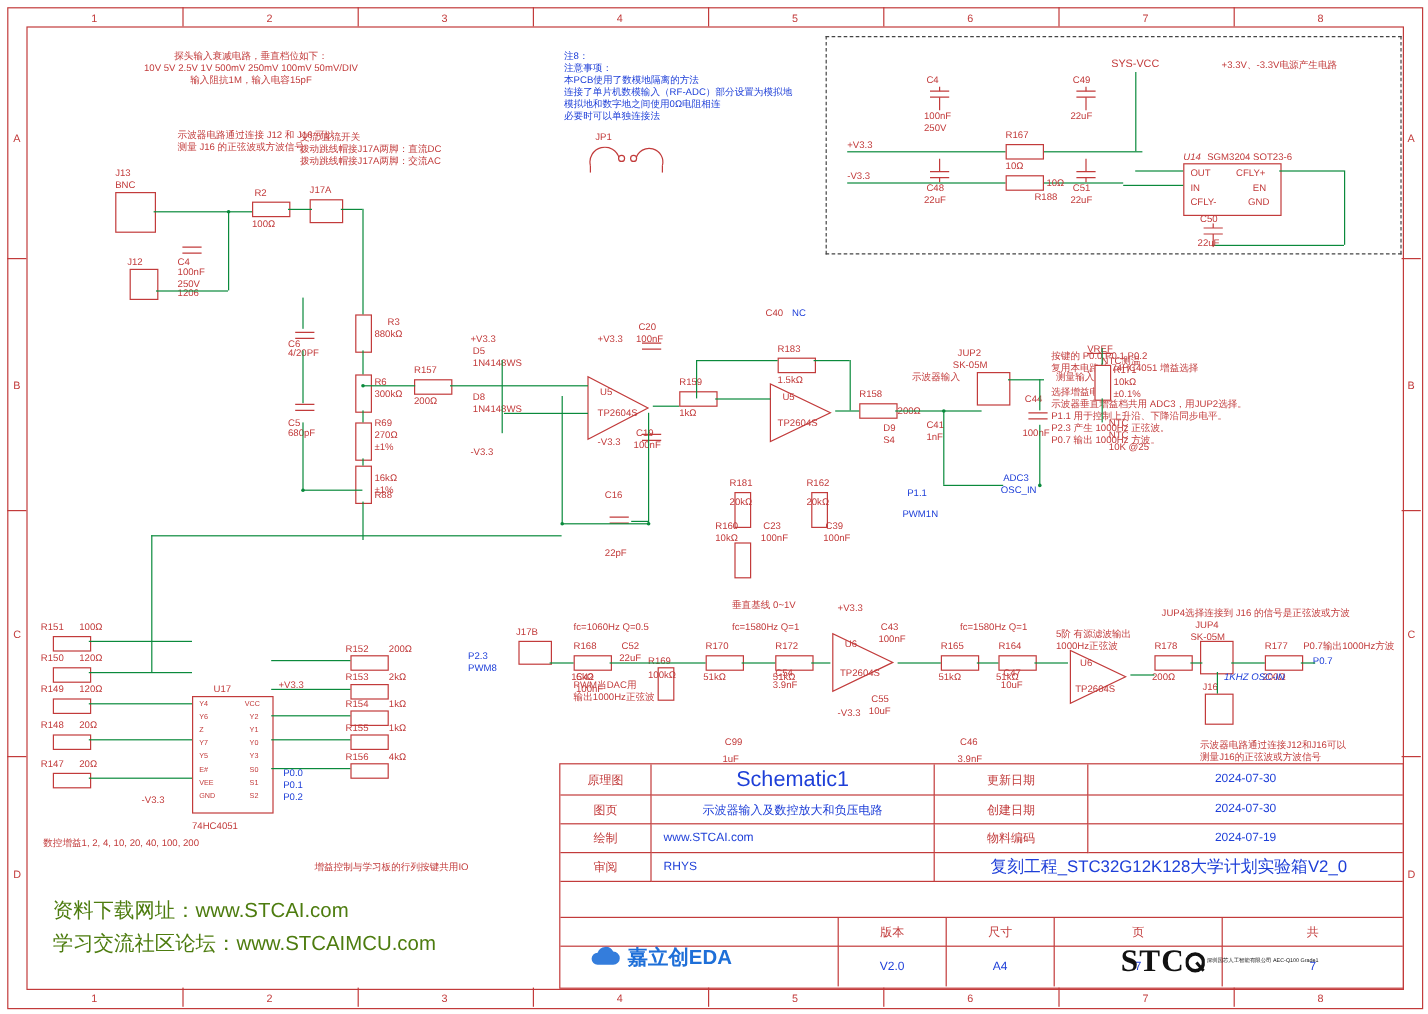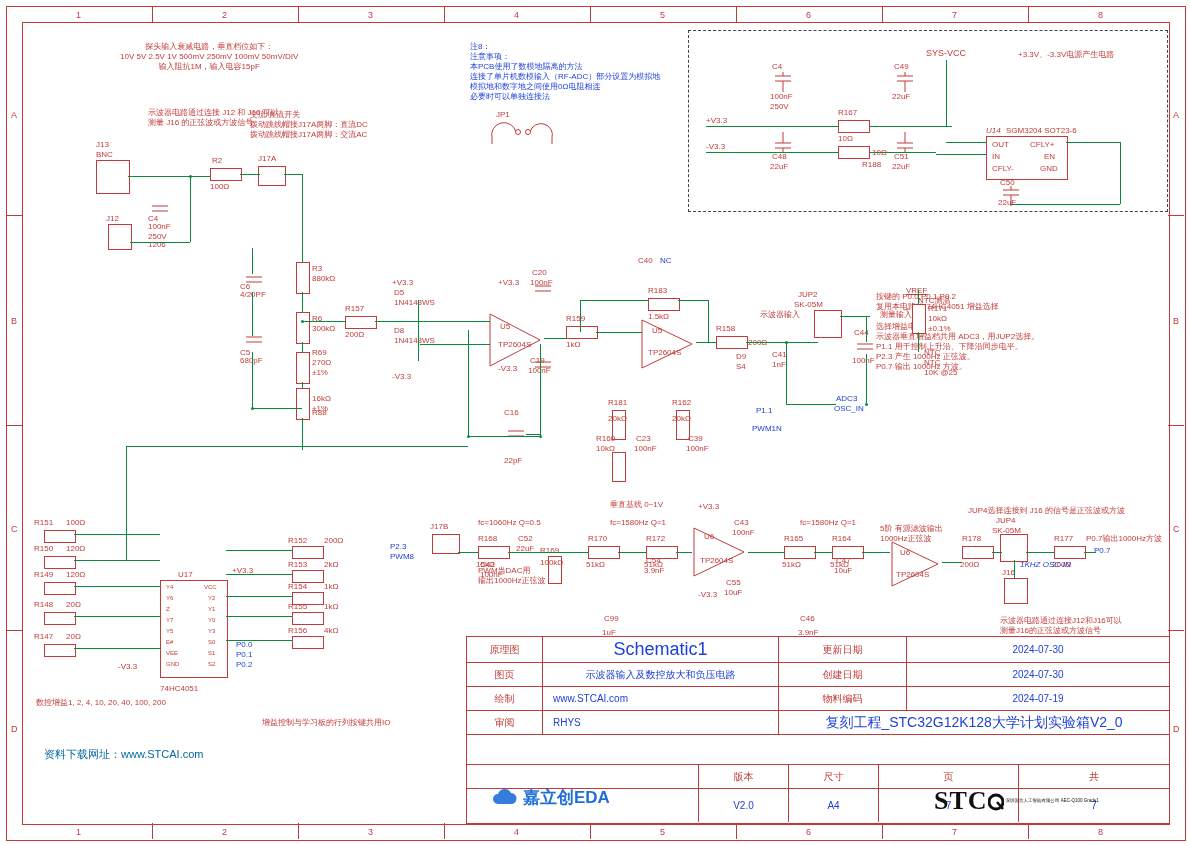--- a/index.html
+++ b/index.html
@@ -16,21 +16,21 @@
   .res{position:absolute;border:1px solid #c23b3b;background:#fff;}
   .cap{position:absolute;}
   .box{position:absolute;border:1px solid #c23b3b;background:#fff;}
   .dash{position:absolute;border:1px dashed #444;}
   .dot{position:absolute;width:3px;height:3px;border-radius:50%;background:#0a8a3c;}
   
   .tb{position:absolute;left:466px;top:636px;width:702px;height:186px;border:1px solid #c23b3b;}
   .tb div.cell{position:absolute;border-right:1px solid #c23b3b;border-bottom:1px solid #c23b3b;box-sizing:border-box;display:flex;align-items:center;justify-content:center;font-size:10px;}
   .tb .lbl{color:#c23b3b;}
   .tb .val{color:#1e3fd8;}
-  .footer{position:absolute;left:44px;top:745px;color:#0369a1;font-size:11px;line-height:1.65;}
+  .footer{position:absolute;left:44px;top:745px;color:#4d7c0f;font-size:17px;line-height:1.65;}
   .logo-eda{position:absolute;left:492px;top:786px;display:flex;align-items:center;gap:5px;}
   .logo-eda .t{color:#1e6fd8;font-size:17px;font-weight:bold;letter-spacing:0px;}
   .stc{position:absolute;left:934px;top:786px;display:flex;align-items:center;}
   .stc .big{font-family:"Liberation Serif",serif;font-size:26px;font-weight:bold;color:#111;letter-spacing:1px;}
   .stcsub{font-size:4.5px;color:#111;line-height:1.15;margin-left:2px;}
   .opamp{position:absolute;}
   .ic{position:absolute;border:1px solid #c23b3b;background:#fff;}
   .small6{font-size:6px;}
 </style>
 </head>
@@ -233,21 +233,21 @@
         <line x1="2" y1="4" x2="18" y2="4" stroke="#c23b3b"></line>
         <line x1="2" y1="9" x2="18" y2="9" stroke="#c23b3b"></line>
       </svg>
   </div>
   <div class="rd" style="left:148px;top:214px;">C4</div>
   <div class="rd" style="left:148px;top:222px;">100nF
 250V</div>
   <div class="rd" style="left:148px;top:240px;">1206</div>
 
   <div class="res" style="left:296px;top:262px;width:12px;height:30px;"></div>
-  <div class="rd" style="left:312px;top:264px;text-align:center;">R3</div>
+  <div class="rd" style="left:323px;top:264px;text-align:center;">R3</div>
   <div class="rd" style="left:312px;top:274px;">880kΩ</div>
 
   <div class="res" style="left:296px;top:312px;width:12px;height:30px;"></div>
   <div class="rd" style="left:312px;top:314px;">R6</div>
   <div class="rd" style="left:312px;top:324px;">300kΩ</div>
 
   <div class="res" style="left:296px;top:352px;width:12px;height:30px;"></div>
   <div class="rd" style="left:312px;top:348px;">R69</div>
   <div class="rd" style="left:312px;top:358px;">270Ω
 ±1%</div>
@@ -654,15 +654,16 @@
     <svg width="16" height="24">
         <circle cx="8" cy="13" r="7" fill="none" stroke="#111" stroke-width="3"></circle>
         <line x1="9" y1="13" x2="15" y2="20" stroke="#111" stroke-width="2.5"></line>
       </svg>
     <span class="stcsub">深圳国芯人工智能有限公司
 AEC-Q100 Grade1</span>
   </div>
 
   <div class="footer">
     <div>资料下载网址：www.STCAI.com</div>
+    <div>学习交流社区论坛：www.STCAIMCU.com</div>
   </div>
 
 </div>
 
 </body></html>

